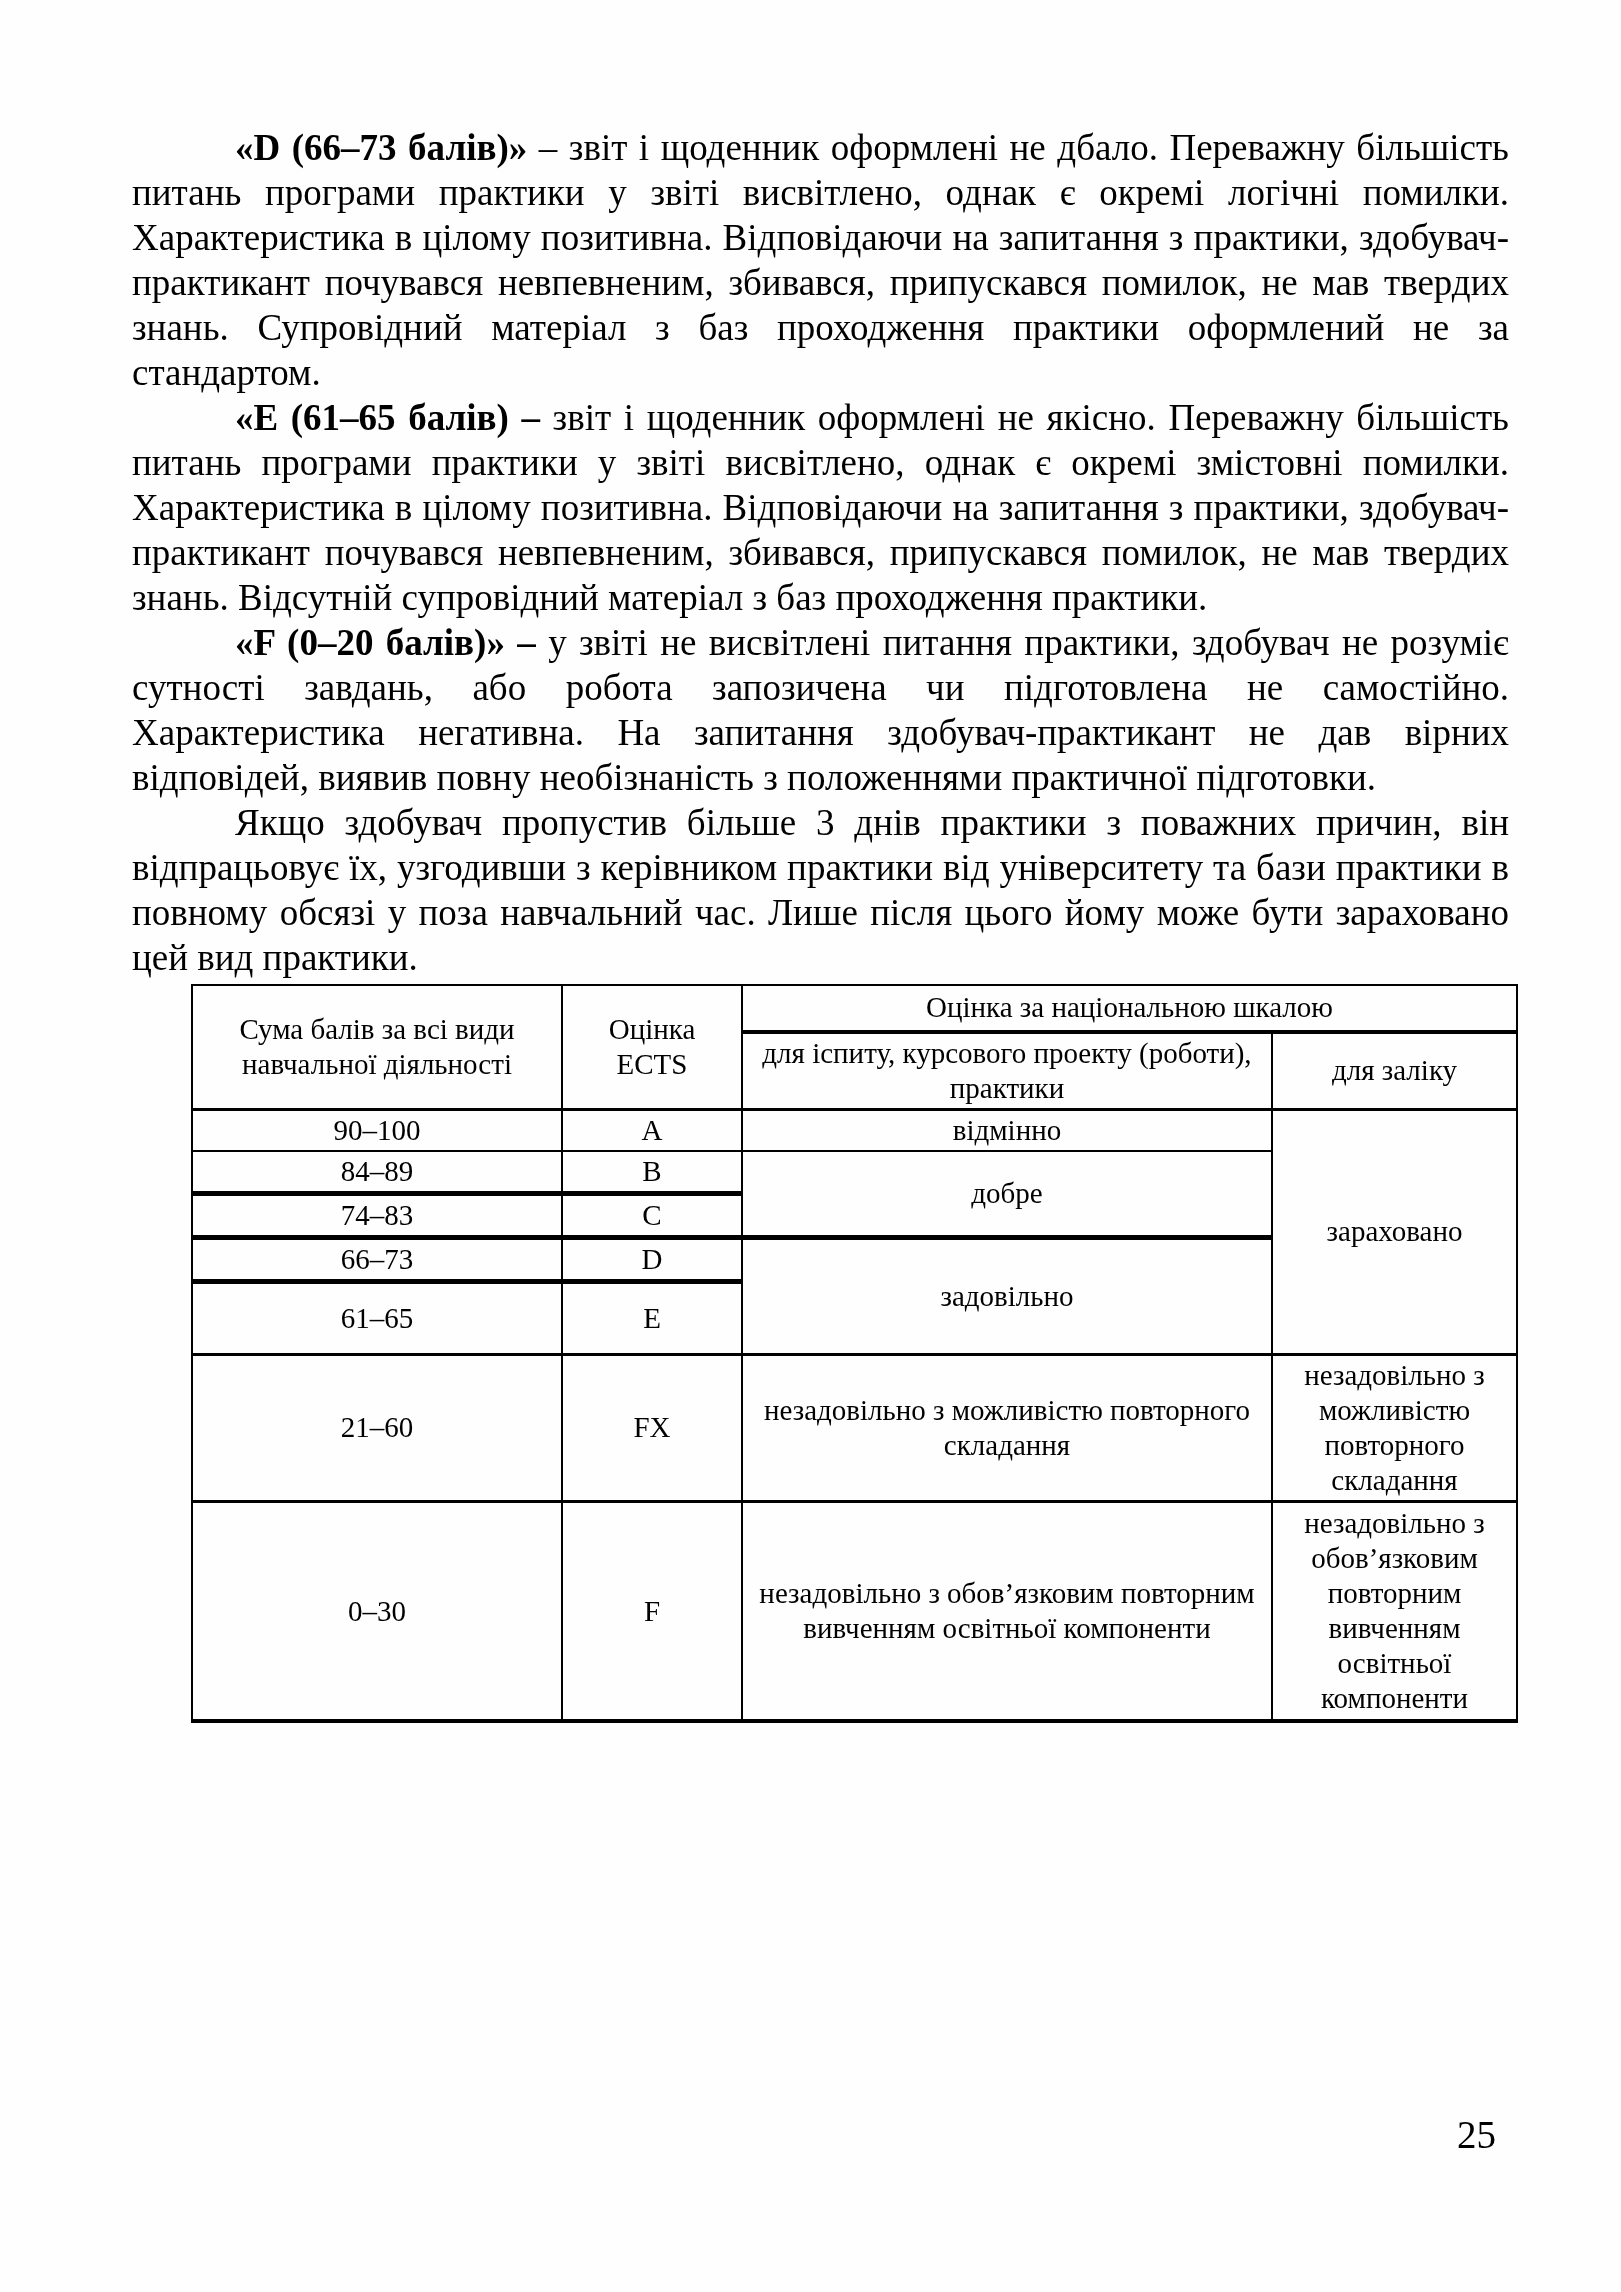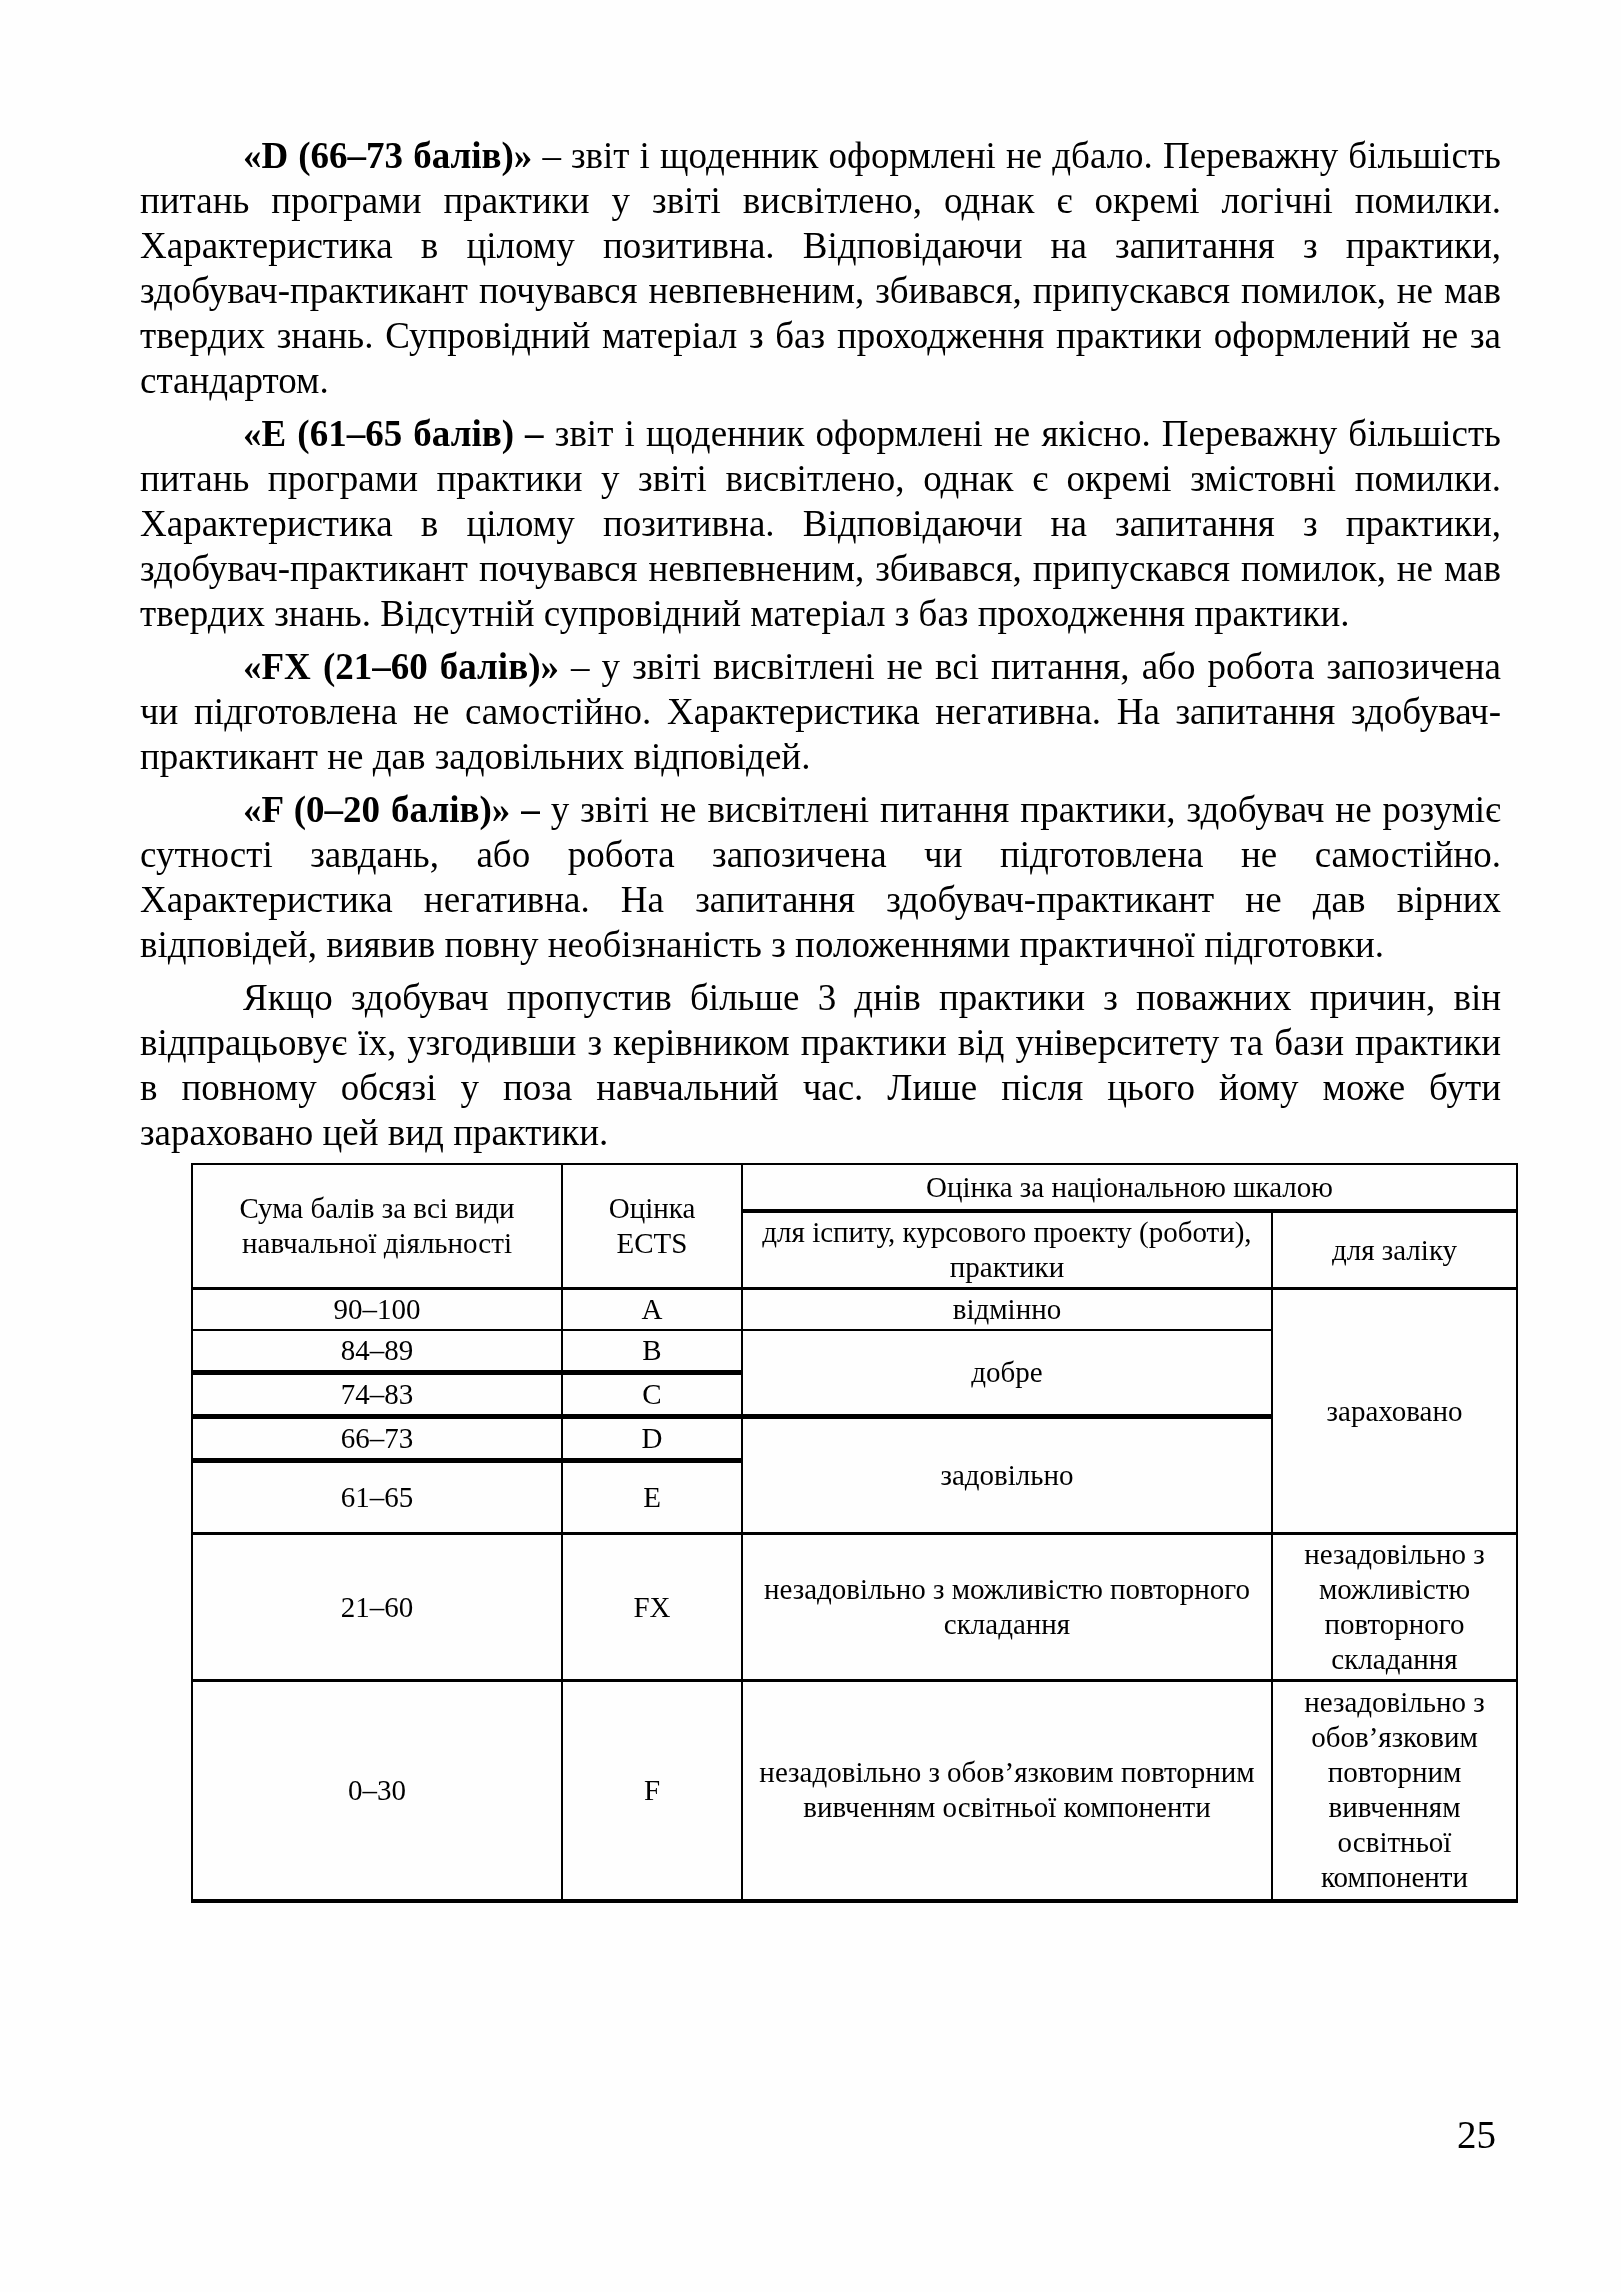--- a/index.html
+++ b/index.html
@@ -9,21 +9,21 @@
     font-family:"Liberation Serif","DejaVu Serif",serif;
     color:#000;
     position:relative;
     overflow:hidden;
   }
   .page{position:absolute;inset:0;background:#fefefe;}
   .content{
     position:absolute;left:132px;top:125px;width:1377px;
     font-size:37px;line-height:45px;text-align:justify;
   }
-  .content p{margin:8px;text-indent:103px;}
+  .content p{margin:0;text-indent:103px;}
   .content p .lead{font-weight:bold;}
   .table-title{
     margin:0;text-indent:0;text-align:center;
     padding-left:167px;
     font-size:37px;line-height:47px;
   }
   table.grade-table{
     margin-left:59px;margin-top:3.9px;
     width:1326px;table-layout:fixed;
     border-collapse:collapse;
@@ -59,21 +59,20 @@
 <body>
 
 <div class="page">
 
   <div class="content">
 
     <p><span class="lead">«D (66–73 балів)»</span><span> – звіт і щоденник оформлені не дбало. Переважну більшість питань програми практики у звіті висвітлено, однак є окремі логічні помилки. Характеристика в цілому позитивна. Відповідаючи на запитання з практики, здобувач-практикант почувався невпевненим, збивався, припускався помилок, не мав твердих знань. Супровідний матеріал з баз проходження практики оформлений не за стандартом.</span></p>
 
     <p><span class="lead">«Е (61–65 балів) –</span><span> звіт і щоденник оформлені не якісно. Переважну більшість питань програми практики у звіті висвітлено, однак є окремі змістовні помилки. Характеристика в цілому позитивна. Відповідаючи на запитання з практики, здобувач-практикант почувався невпевненим, збивався, припускався помилок, не мав твердих знань. Відсутній супровідний матеріал з баз проходження практики.</span></p>
 
-    <p><span class="lead">«FX (21–60 балів)»</span><span> – у звіті висвітлені не всі питання, або робота запозичена чи підготовлена не самостійно. Характеристика негативна. На запитання здобувач-практикант не дав задовільних відповідей.</span></p>
 
     <p><span class="lead">«F (0–20 балів)» –</span><span> у звіті не висвітлені питання практики, здобувач не розуміє сутності завдань, або робота запозичена чи підготовлена не самостійно. Характеристика негативна. На запитання здобувач-практикант не дав вірних відповідей, виявив повну необізнаність з положеннями практичної підготовки.</span></p>
 
     <p><span>Якщо здобувач пропустив більше 3 днів практики з поважних причин, він відпрацьовує їх, узгодивши з керівником практики від університету та бази практики в повному обсязі у поза навчальний час. Лише після цього йому може бути зараховано цей вид практики.</span></p>
 
 
 
     <table class="grade-table">
       <colgroup>
         <col style="width:370px">

